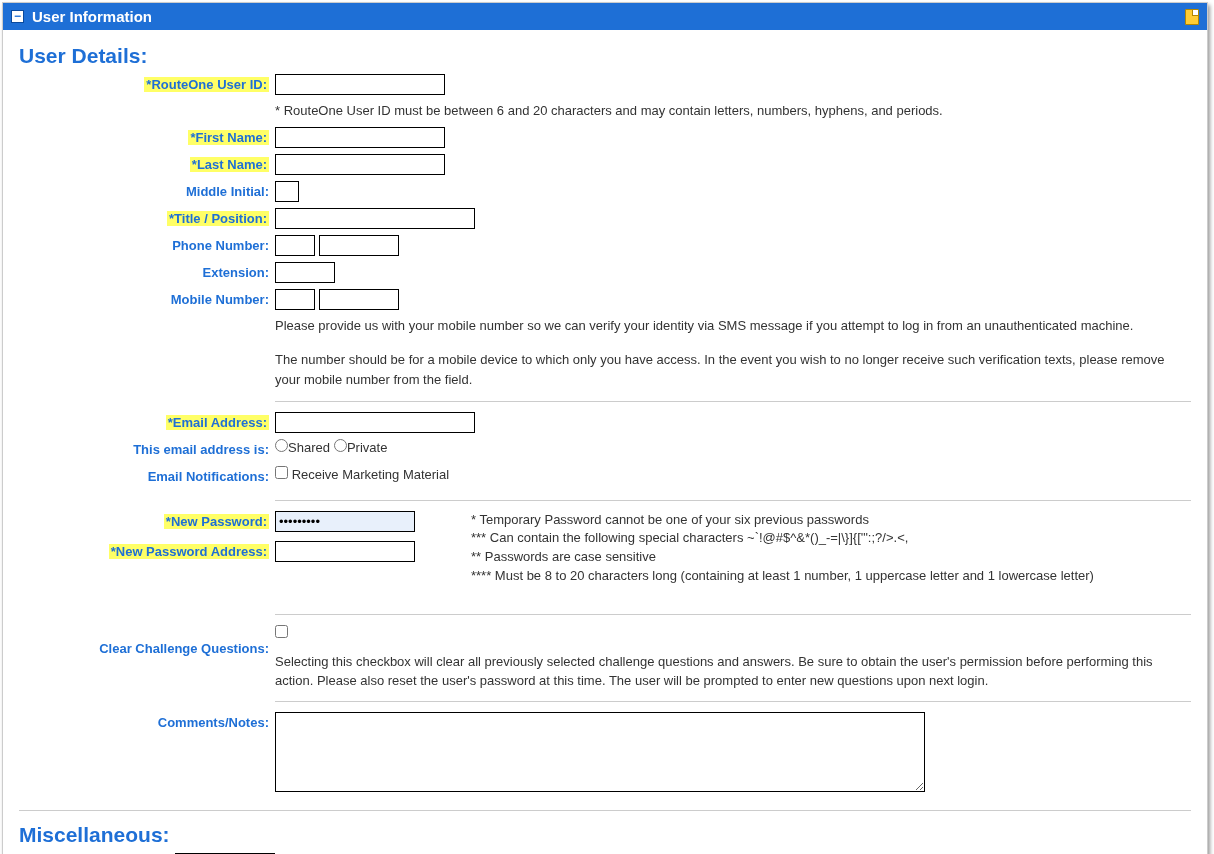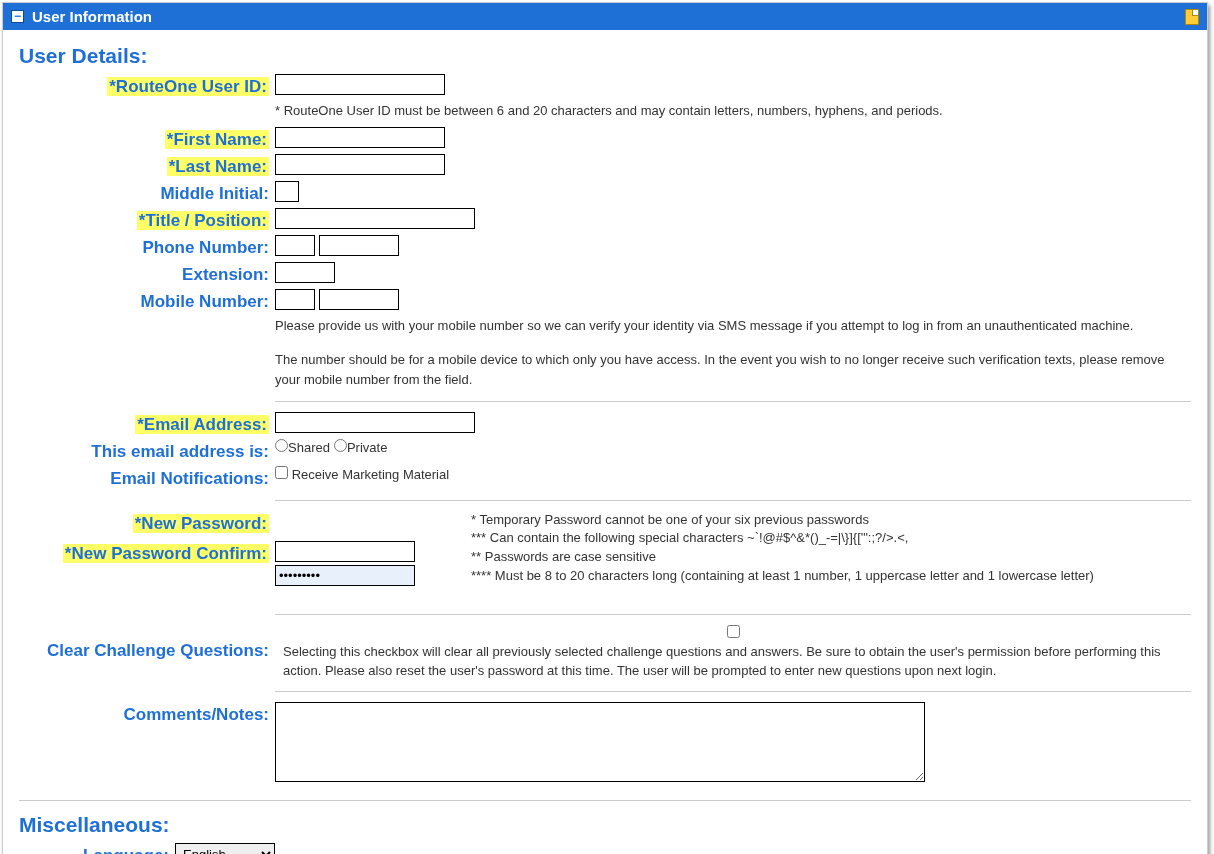--- a/index.html
+++ b/index.html
@@ -6,21 +6,21 @@
 body { font-family: "Segoe UI", Arial, sans-serif; font-size: 13px; color: #333; background: #fff; padding: 2px; }
 .panel { border: 1px solid #ccc; box-shadow: 2px 3px 4px rgba(0,0,0,0.4); width: 1206px; }
 .panel-header { background: #1e6fd6; color: #fff; font-weight: bold; font-size: 15px; padding: 5px 8px; display: flex; align-items: center; }
 .panel-header .collapse-icon { width: 13px; height: 13px; background: #fff; color: #1e6fd6; font-size: 12px; line-height: 11px; text-align: center; font-weight: bold; margin-right: 8px; border:1px solid #0a4a9e; }
 .panel-header .title { flex: 1; }
 .panel-header .doc-icon { width: 14px; height: 16px; background: #ffcc33; border: 1px solid #b38600; border-radius: 1px; position: relative; }
 .panel-header .doc-icon::after { content:""; position:absolute; top:0; right:0; width:5px; height:5px; background:#fff; border-left:1px solid #b38600; border-bottom:1px solid #b38600; }
 .panel-body { padding: 10px 16px 18px 16px; background: #fff; }
 .section-title { color: #1e6fd6; font-weight: bold; font-size: 21px; margin: 4px 0 6px 0; }
 .form-row { display: flex; align-items: flex-start; margin-bottom: 3px; min-height: 24px; }
-.label-col { width: 256px; text-align: right; padding-right: 6px; color: #1e6fd6; font-weight: bold; font-size: 17px; padding-top: 3px; }
+.label-col { width: 256px; text-align: right; padding-right: 6px; color: #1e6fd6; font-weight: bold; font-size: 13px; padding-top: 3px; }
 .label-col .req { background: #ffff66; color: #1e6fd6; padding: 0 2px; }
 .field-col { flex: 1; display: flex; flex-wrap: wrap; align-items: center; gap: 4px; font-size: 13px; color: #333; }
 input[type=text], input[type=password], textarea, select { border: 1px solid #000; font-size: 13px; padding: 2px 3px; font-family: inherit; }
 .w170 { width: 170px; }
 .w140 { width: 140px; }
 .w200 { width: 200px; }
 .w40 { width: 40px; }
 .w80 { width: 80px; }
 .w24 { width: 24px; }
 .helper { color: #333; font-size: 13px; width: 100%; line-height: 1.5; }
@@ -128,46 +128,46 @@
       <div class="label-col">Email Notifications:</div>
       <div class="field-col check-group">
         <label><input type="checkbox" style=""> <span>Receive Marketing Material</span></label>
       </div>
     </div>
 
     <hr class="sep">
 
     <div class="form-row" style="align-items:flex-start;">
       <div class="label-col"><span class="req">*New Password:</span></div>
-      <div class="field-col" style="align-items:flex-end;gap:44px;">
+      <div class="field-col" style="align-items:flex-start;gap:44px;">
         <div style="display:flex; flex-direction:column; gap:6px;">
           <input type="password" class="w140 pw-input" value="•••••••••" style="">
         </div>
         <div class="pw-notes">
           <div>* Temporary Password cannot be one of your six previous passwords</div>
           <div>*** Can contain the following special characters ~`!@#$^&amp;*()_-=|\}]{['":;?/&gt;.&lt;,</div>
           <div>** Passwords are case sensitive</div>
           <div>**** Must be 8 to 20 characters long (containing at least 1 number, 1 uppercase letter and 1 lowercase letter)</div>
         </div>
       </div>
     </div>
 
     <div class="form-row" style="margin-top:-48px;">
-      <div class="label-col"><span class="req">*New Password Confirm:</span></div>
+      <div class="label-col"><span class="req">*New Password Address:</span></div>
       <div class="field-col">
         <input type="password" class="w140" style="">
       </div>
     </div>
 
     <div style="height:36px;"></div>
     <hr class="sep">
 
     <div class="form-row" style="align-items:flex-start;">
       <div class="label-col" style="padding-top:16px;">Clear Challenge Questions:</div>
-      <div class="field-col" style="flex-direction:column; align-items:center; gap:4px;">
+      <div class="field-col" style="flex-direction:column; align-items:flex-start; gap:14px;">
         <input type="checkbox" style="">
         <div class="helper" style="max-width:900px;">Selecting this checkbox will clear all previously selected challenge questions and answers. Be sure to obtain the user's permission before performing this action. Please also reset the user's password at this time. The user will be prompted to enter new questions upon next login.</div>
       </div>
     </div>
 
     <hr class="sep">
 
     <div class="form-row" style="align-items:flex-start;">
       <div class="label-col">Comments/Notes:</div>
       <div class="field-col">

